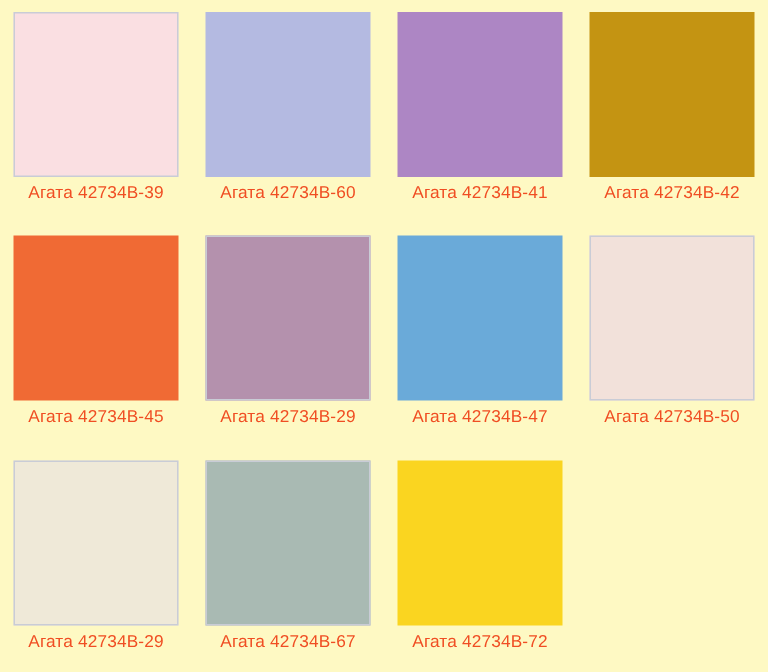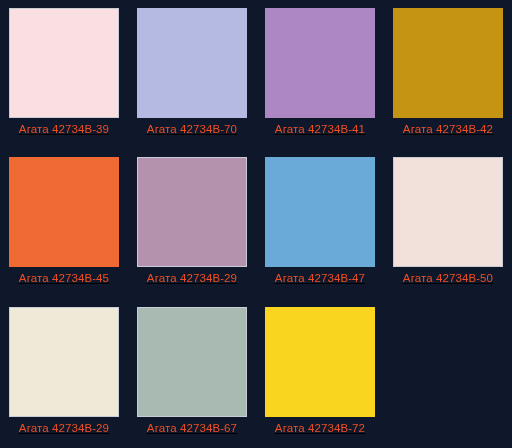--- a/index.html
+++ b/index.html
@@ -55,28 +55,28 @@
     letter-spacing: 0.1px;
     color: #f04e23;
     white-space: nowrap;
     text-align: center;
     font-family: "Liberation Sans", "DejaVu Sans", sans-serif;
   }
 </style>
 </head>
 <body>
 
-<div id="palette-grid" style="background: #0f172a; text-decoration: underline;">
+<div id="palette-grid" style="background: #fef9c3;">
     <div class="swatch-cell">
       <div class="swatch-chip bordered" style="background-color: rgb(250, 223, 226);"></div>
       <div class="swatch-label" style="color: rgb(240, 78, 35);">Агата 42734В-39</div>
     </div>
     <div class="swatch-cell">
       <div class="swatch-chip" style="background-color: rgb(180, 186, 225);"></div>
-      <div class="swatch-label" style="color: rgb(240, 78, 35);">Агата 42734В-70</div>
+      <div class="swatch-label" style="color: rgb(240, 78, 35);">Агата 42734В-60</div>
     </div>
     <div class="swatch-cell">
       <div class="swatch-chip" style="background-color: rgb(173, 134, 196);"></div>
       <div class="swatch-label" style="color: rgb(240, 78, 35);">Агата 42734В-41</div>
     </div>
     <div class="swatch-cell">
       <div class="swatch-chip" style="background-color: rgb(196, 148, 18);"></div>
       <div class="swatch-label" style="color: rgb(240, 78, 35);">Агата 42734В-42</div>
     </div>
     <div class="swatch-cell">

